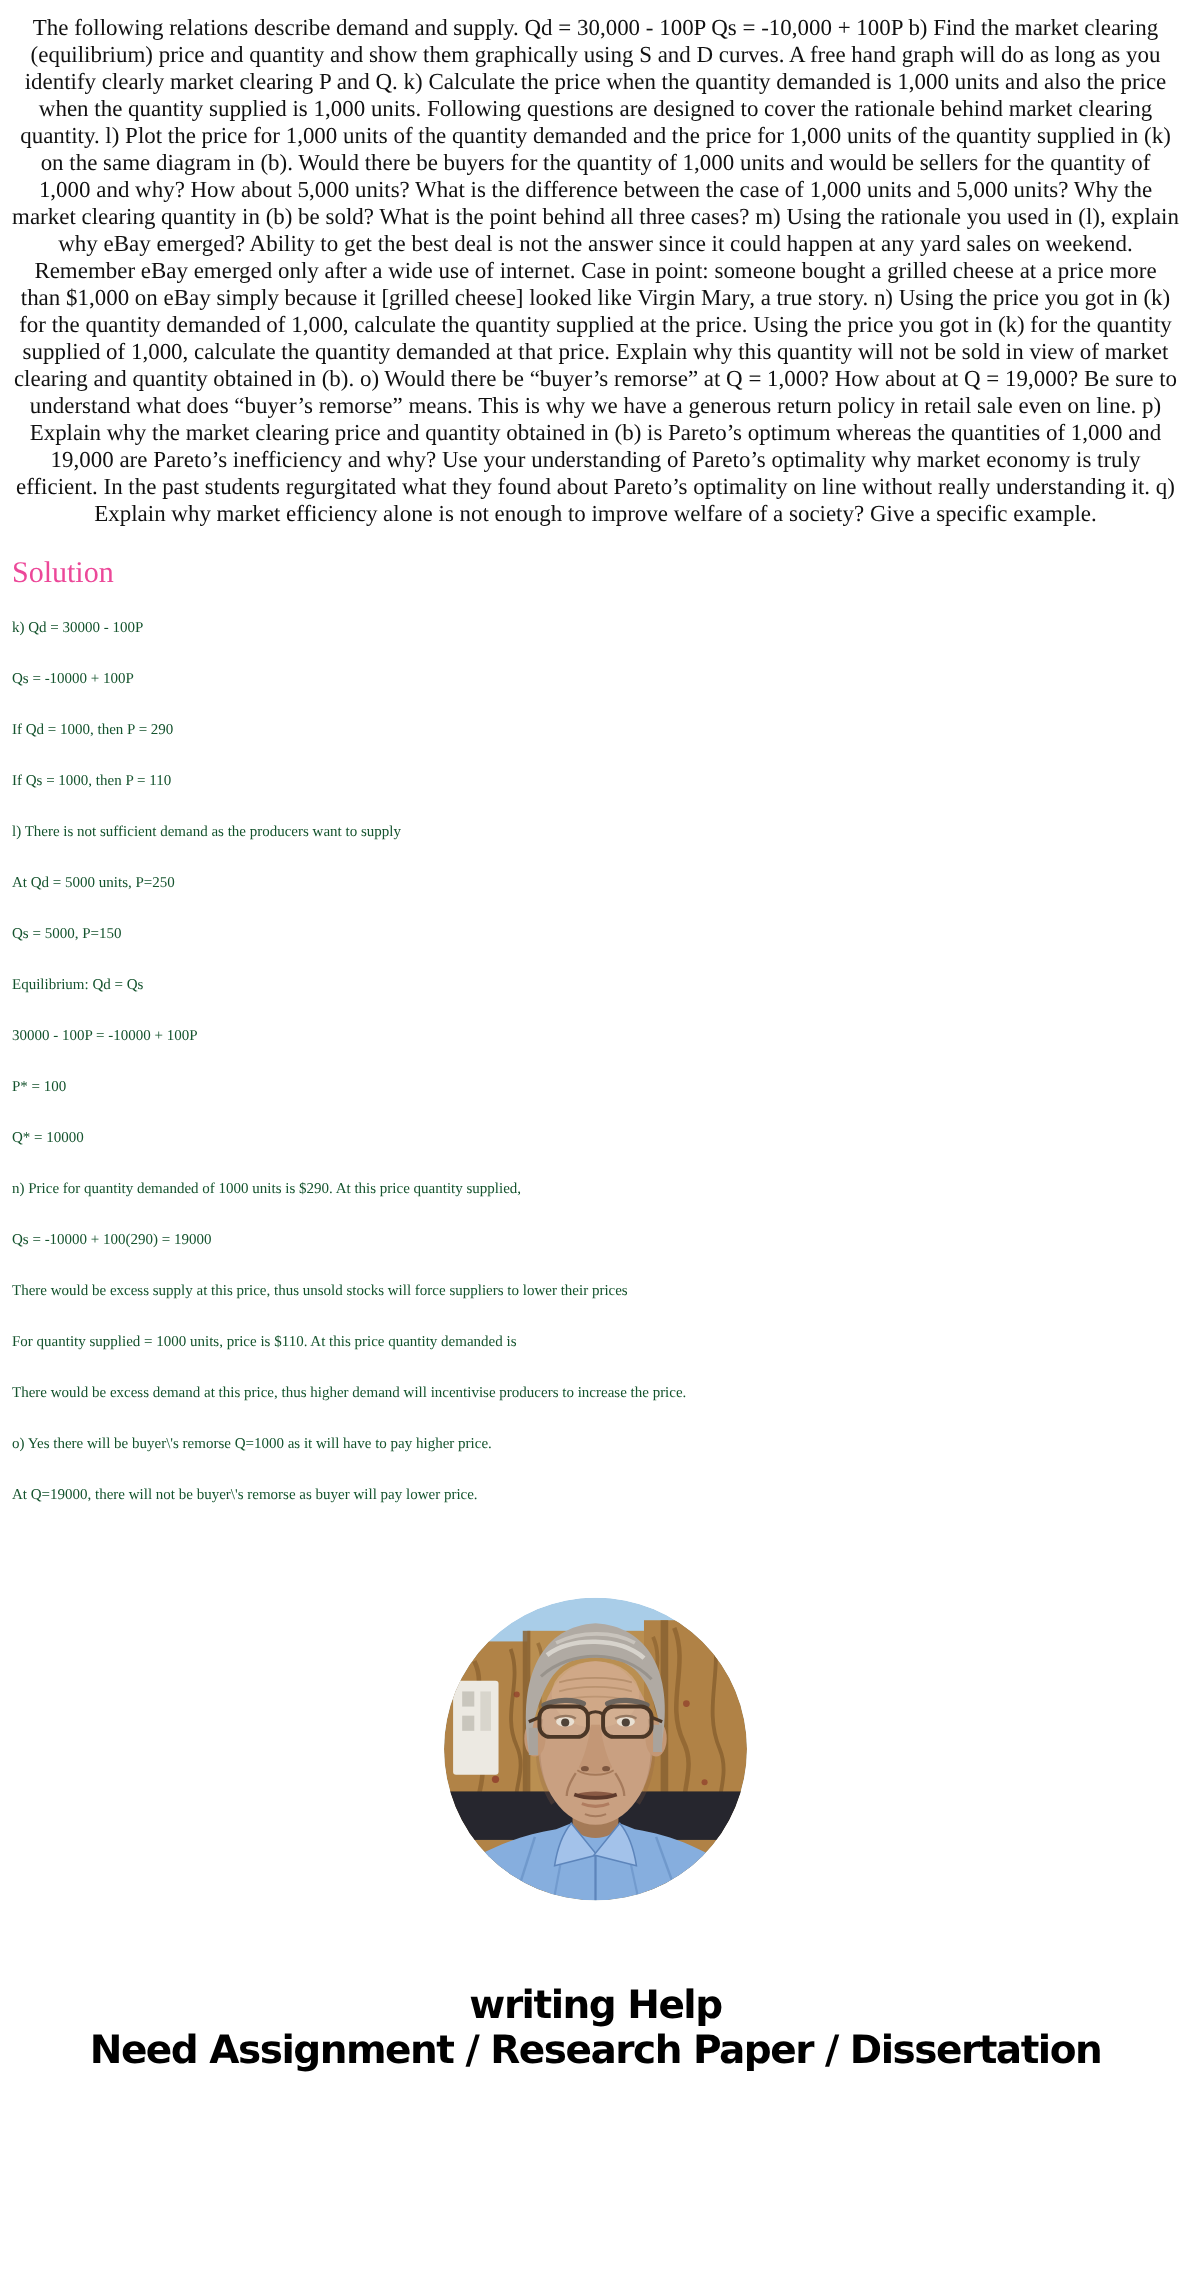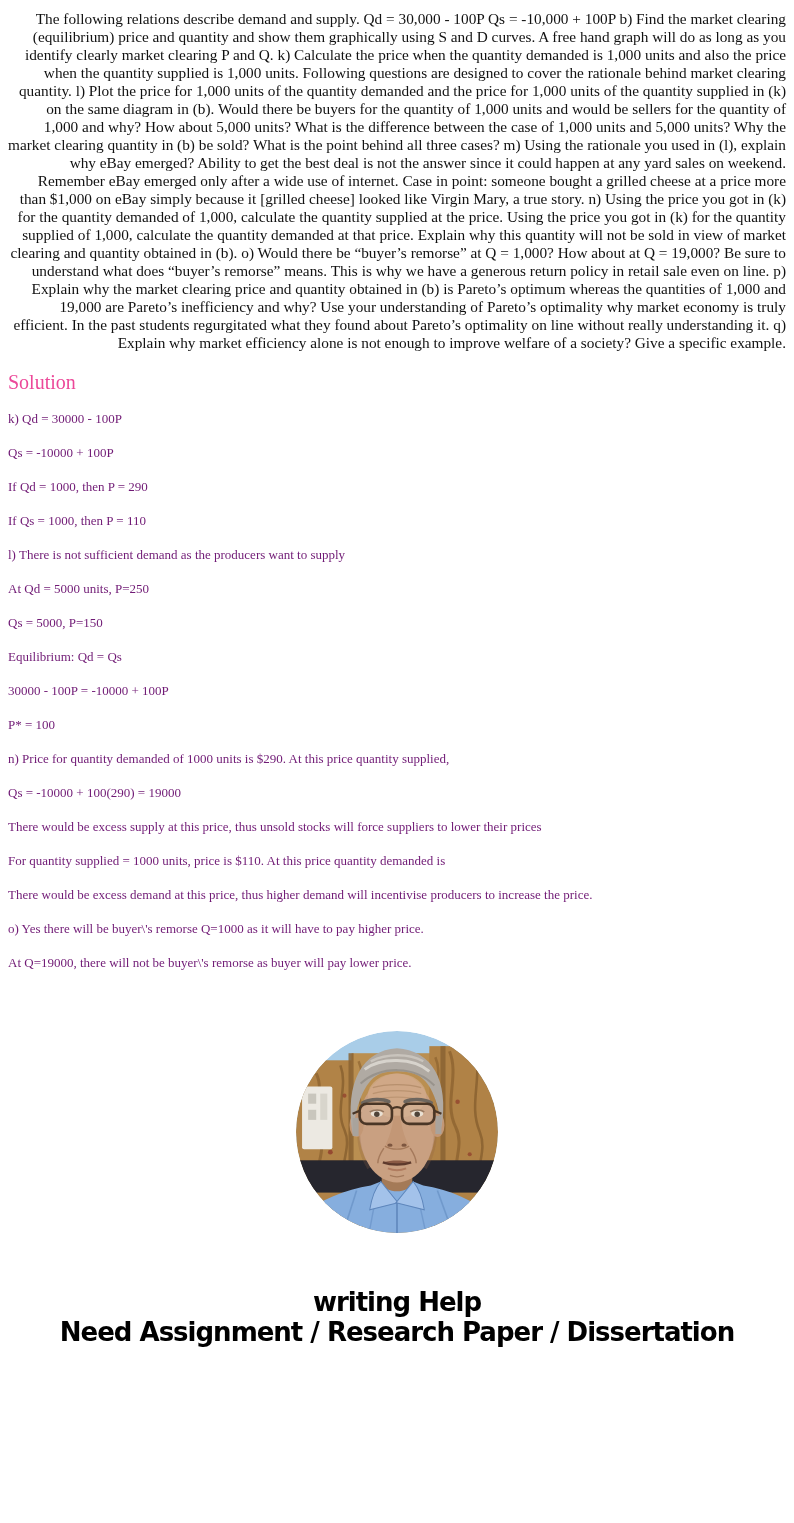--- a/index.html
+++ b/index.html
@@ -14,35 +14,35 @@
   }
   .doc {
     padding: 8px 8px 30px 8px;
     box-sizing: border-box;
     width: 794px;
   }
   .question {
     margin: 2px 0 0 0;
     font-size: 15.3px;
     line-height: 18px;
-    text-align: right;
+    text-align: center;
     color: #111111;
   }
   .sol-head {
     margin: 21px 0 19px 0;
     font-size: 20px;
     line-height: 18px;
     font-weight: normal;
     color: #ec4899;
   }
   .solution p {
     margin: 0 0 16px 0;
-    font-size: 13px;
+    font-size: 10px;
     line-height: 18px;
-    color: #701a75;
+    color: #14532d;
   }
   .avatar-wrap {
     margin-top: 59px;
     text-align: center;
   }
   .avatar {
     display: inline-block;
     width: 202px;
     height: 202px;
     border-radius: 50%;
@@ -73,20 +73,21 @@
     <p>k) Qd = 30000 - 100P</p>
     <p>Qs = -10000 + 100P</p>
     <p>If Qd = 1000, then P = 290</p>
     <p>If Qs = 1000, then P = 110</p>
     <p>l) There is not sufficient demand as the producers want to supply</p>
     <p>At Qd = 5000 units, P=250</p>
     <p>Qs = 5000, P=150</p>
     <p>Equilibrium: Qd = Qs</p>
     <p>30000 - 100P = -10000 + 100P</p>
     <p>P* = 100</p>
+    <p>Q* = 10000</p>
     <p>n) Price for quantity demanded of 1000 units is $290. At this price quantity supplied,</p>
     <p>Qs = -10000 + 100(290) = 19000</p>
     <p>There would be excess supply at this price, thus unsold stocks will force suppliers to lower their prices</p>
     <p>For quantity supplied = 1000 units, price is $110. At this price quantity demanded is</p>
     <p>There would be excess demand at this price, thus higher demand will incentivise producers to increase the price.</p>
     <p>o) Yes there will be buyer\'s remorse Q=1000 as it will have to pay higher price.</p>
     <p>At Q=19000, there will not be buyer\'s remorse as buyer will pay lower price.</p>
   </div>
 
   <div class="avatar-wrap">

